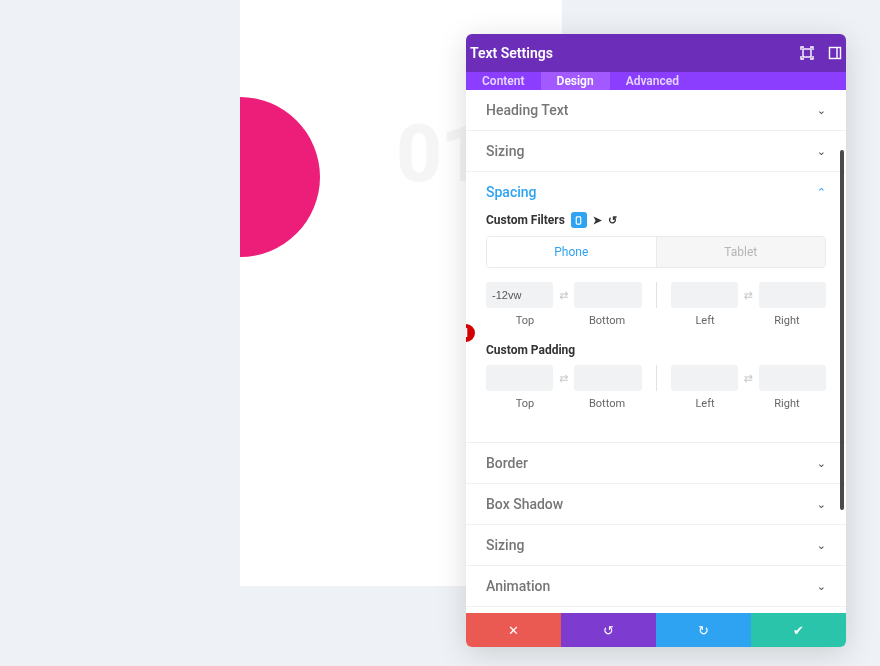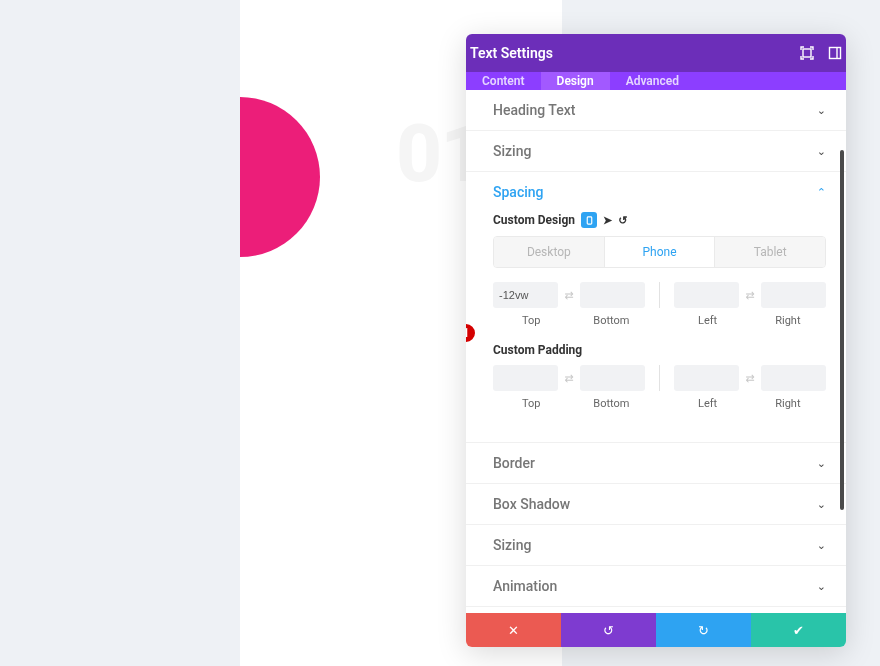--- a/index.html
+++ b/index.html
@@ -1,39 +1,39 @@
 <!DOCTYPE html>
 <html><head>
 <meta charset="utf-8">
 <style>
   * { box-sizing: border-box; margin: 0; padding: 0; }
   html, body { width: 880px; height: 666px; font-family: -apple-system, BlinkMacSystemFont, "Segoe UI", Roboto, Arial, sans-serif; }
   body { background: #eef1f5; position: relative; overflow: hidden; }
 
-  .preview-column { position: absolute; left: 240px; top: 0; width: 322px; height: 666px; background: #fff; overflow: hidden; }
+  .preview-column { position: absolute; left: 240px; top: 0; width: 322px; height: 586px; background: #fff; overflow: hidden; }
   .circle { position: absolute; width: 160px; height: 160px; border-radius: 50%; background: #ec1e79; left: -80px; top: 97px; }
   .big-number { position: absolute; left: 156px; top: 107px; font-size: 80px; font-weight: 800; color: #f5f5f5; letter-spacing: -2px; }
   .services { position: absolute; left: 82px; top: 151px; font-size: 36px; font-weight: 800; color: #1a1a1a; }
 
   .panel { position: absolute; left: 466px; top: 34px; width: 380px; height: 613px; background: #fff; border-radius: 6px; box-shadow: 0 6px 30px rgba(0,0,0,0.15); display: flex; flex-direction: column; overflow: hidden; }
 
   .panel-header { background: #6c2eb9; color: #fff; height: 38px; display: flex; align-items: center; padding: 0 4px; font-size: 14px; font-weight: 600; }
   .panel-header .title { flex: 1; }
   .hdr-icons { display: flex; gap: 14px; align-items: center; }
   .hdr-icon { width: 14px; height: 14px; display: flex; align-items: center; justify-content: center; cursor: pointer; color: #fff; font-size: 12px; }
 
   .tabs { background: #8c3eff; display: flex; height: 18px; }
   .tab { color: #e5d6ff; font-size: 12px; font-weight: 600; padding: 0 16px; display: flex; align-items: center; cursor: pointer; }
   .tab.active { background: #a259ff; color: #fff; }
 
   .scroll { flex: 1; overflow-y: auto; position: relative; }
   .scroll::-webkit-scrollbar { width: 0; }
   .scrollbar-fake { position: absolute; right: 2px; top: 60px; width: 4px; height: 360px; background: #4a4a4a; border-radius: 2px; }
 
-  .section { border-bottom: 1px solid #f0f0f0; padding-left: 7px; }
+  .section { border-bottom: 1px solid #f0f0f0; }
   .section-head { display: flex; justify-content: space-between; align-items: center; padding: 12px 20px; cursor: pointer; }
   .section-title { font-size: 14px; color: #767676; font-weight: 500; }
   .section-title.active { color: #2ea3f2; }
   .chev { color: #4a4a4a; font-size: 11px; }
   .chev.up { color: #2ea3f2; }
 
   .section-body { padding: 0 20px 16px 20px; }
   .field-label-row { display: flex; align-items: center; gap: 6px; font-size: 12px; font-weight: 700; color: #333; margin-bottom: 8px; }
   .device-badge { width: 16px; height: 16px; border-radius: 3px; background: #2ea3f2; display: flex; align-items: center; justify-content: center; }
   .device-badge svg { width: 9px; height: 9px; }
@@ -117,32 +117,31 @@
     </div>
 
     <div class="section">
       <div class="section-head">
         <span class="section-title active">Spacing</span>
         <span class="chev up">⌃</span>
       </div>
       <div class="section-body">
 
         <div class="field-label-row">
-          <span>Custom Design</span>
+          <span>Custom Filters</span>
           <span class="device-badge">
             <svg viewBox="0 0 10 10" fill="none" stroke="#fff" stroke-width="1.3">
                 <rect x="2.5" y="1" width="5" height="8" rx="1"></rect>
               </svg>
           </span>
           <span class="mini-icon">➤</span>
           <span class="mini-icon">↺</span>
         </div>
 
         <div class="device-tabs">
-          <div class="device-tab">Desktop</div>
           <div class="device-tab active">Phone</div>
           <div class="device-tab">Tablet</div>
         </div>
 
         <div class="spacing-grid">
           <div class="spacing-pair">
             <input class="spacing-input" value="-12vw" style="">
             <span class="link-icon">⇄</span>
             <input class="spacing-input" style="">
           </div>

